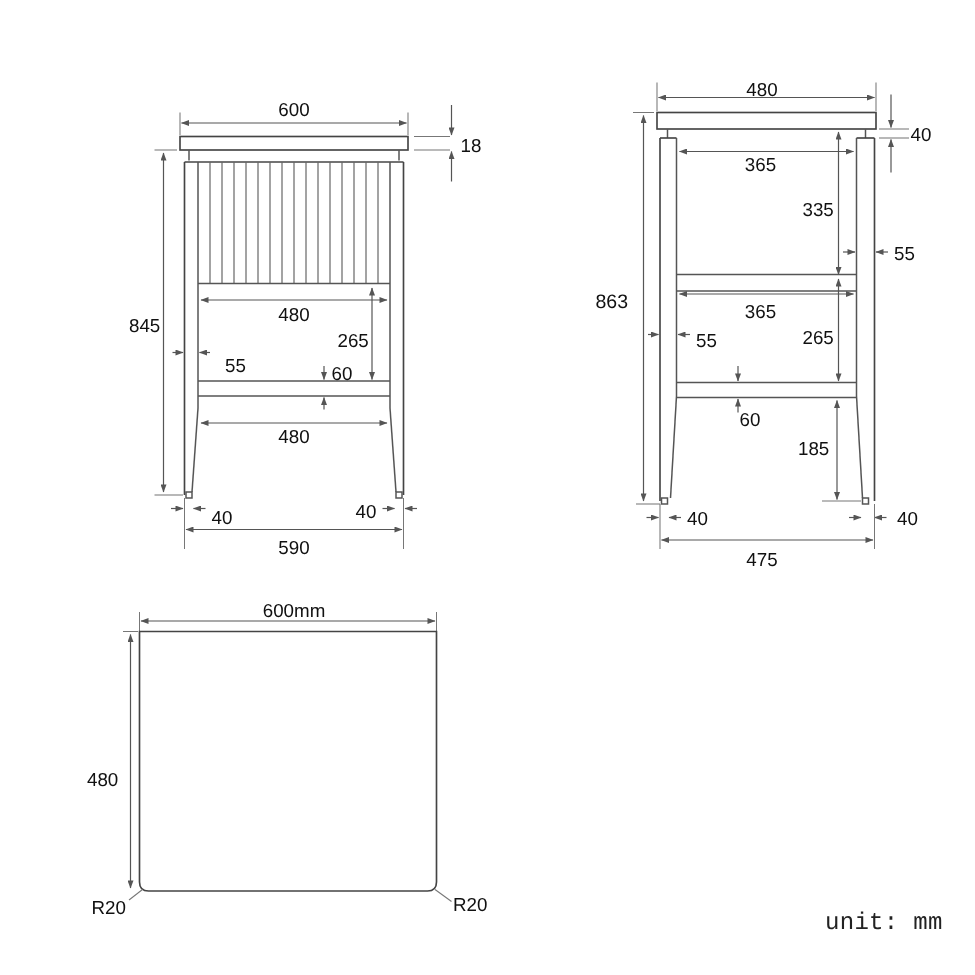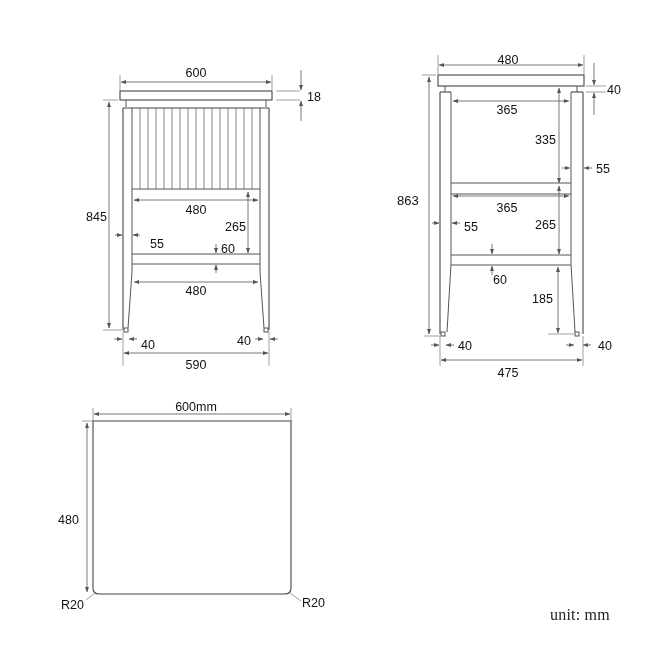--- a/index.html
+++ b/index.html
@@ -5,21 +5,21 @@
   html, body { margin:0; padding:0; background:#ffffff; }
   body { width:650px; height:650px; overflow:hidden; position:relative; font-family:"Liberation Sans", sans-serif; }
   svg { position:absolute; left:0; top:0; }
   .ln { stroke:#555; stroke-width:1; fill:none; }
   .lnd { stroke:#444; stroke-width:1.1; fill:none; }
   .dim { stroke:#555; stroke-width:0.8; fill:none; }
   .ext { stroke:#777; stroke-width:0.7; fill:none; }
   .slat { stroke:#666; stroke-width:0.8; }
   .lbl { font-family:"Liberation Sans", sans-serif; font-size:12.5px; fill:#111; }
   .lblb { font-family:"Liberation Sans", sans-serif; font-size:13px; fill:#111; }
-  .unit { position:absolute; left:550px; top:606px; font-family:Liberation Serif, serif; font-size:16px; color:#222; letter-spacing:0.2px; }
+  .unit { position:absolute; left:550px; top:606px; font-family:Liberation Mono, monospace; font-size:16px; color:#222; letter-spacing:0.2px; }
 </style>
 </head>
 <body>
 
 <svg width="650" height="650" viewBox="0 0 650 650">
   <defs>
     <marker id="arr" viewBox="0 0 8 6" refX="7.5" refY="3" markerWidth="7" markerHeight="5" orient="auto-start-reverse">
       <path d="M0,0 L8,3 L0,6 z" fill="#555"></path>
     </marker>
   </defs>

